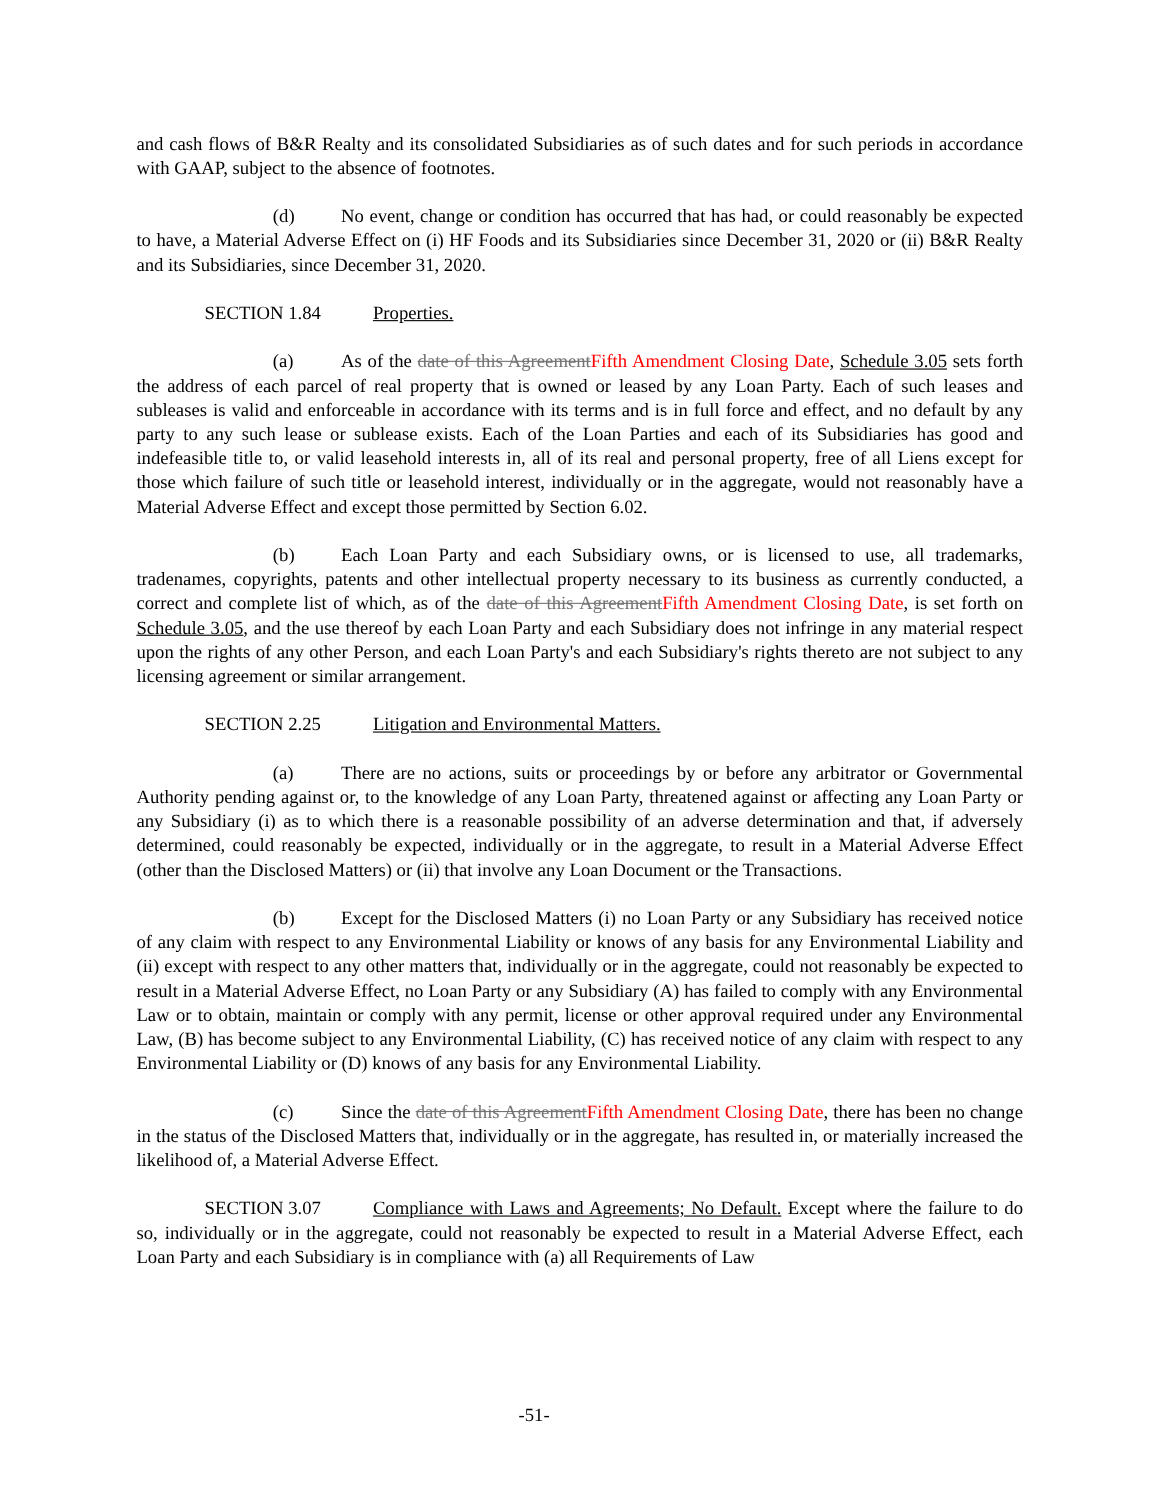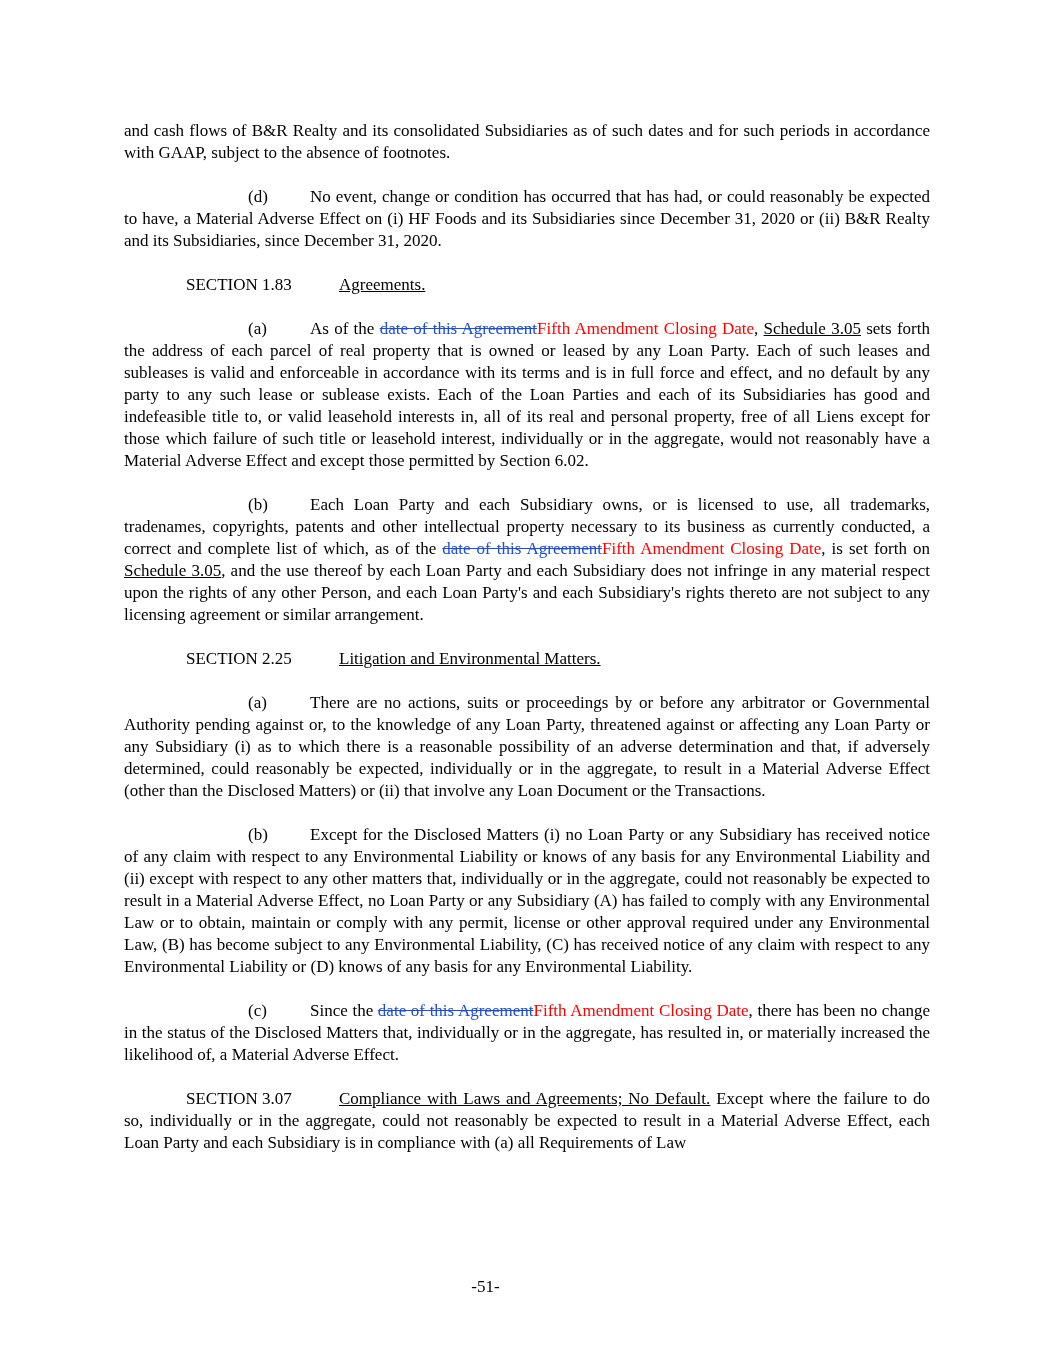--- a/index.html
+++ b/index.html
@@ -35,38 +35,38 @@
   .para.labeled { text-indent: 124px; }
   .para.heading { text-indent: 62px; }
   .label {
     display: inline-block;
     text-indent: 0;
   }
   .para.labeled > .label { width: 62px; }
   .para.heading > .label { width: 153px; }
   .run    { }
   .run.u  { text-decoration: underline; }
-  .run.rs { color: #1d4ed8; text-decoration: line-through; }
+  .run.rs { color: #737373; text-decoration: line-through; }
   .run.ru { color: #ff0000; }
   .footer {
     position: absolute;
     left: 0;
     right: 0;
     top: 1276px;
     text-align: center;
   }
 </style>
 </head>
 <body>
 
 <div class="page">
   <div class="content">
       <p class="para plain"><span class="run">and cash flows of B&amp;R Realty and its consolidated Subsidiaries as of such dates and for such periods in accordance with GAAP, subject to the absence of footnotes.</span></p>
       <p class="para labeled"><span class="label">(d)</span><span class="run">No event, change or condition has occurred that has had, or could reasonably be expected to have, a Material Adverse Effect on (i) HF Foods and its Subsidiaries since December 31, 2020 or (ii) B&amp;R Realty and its Subsidiaries, since December 31, 2020.</span></p>
-      <p class="para heading"><span class="label">SECTION 1.83</span><span class="run u">Agreements.</span></p>
+      <p class="para heading"><span class="label">SECTION 1.84</span><span class="run u">Properties.</span></p>
       <p class="para labeled"><span class="label">(a)</span><span class="run">As of the </span><span class="run rs">date of this Agreement</span><span class="run ru">Fifth Amendment Closing Date</span><span class="run">, </span><span class="run u">Schedule 3.05</span><span class="run"> sets forth the address of each parcel of real property that is owned or leased by any Loan Party.  Each of such leases and subleases is valid and enforceable in accordance with its terms and is in full force and effect, and no default by any party to any such lease or sublease exists.  Each of the Loan Parties and each of its Subsidiaries has good and indefeasible title to, or valid leasehold interests in, all of its real and personal property, free of all Liens except for those which failure of such title or leasehold interest, individually or in the aggregate, would not reasonably have a Material Adverse Effect and except those permitted by Section 6.02.</span></p>
       <p class="para labeled"><span class="label">(b)</span><span class="run">Each Loan Party and each Subsidiary owns, or is licensed to use, all trademarks, tradenames, copyrights, patents and other intellectual property necessary to its business as currently conducted, a correct and complete list of which, as of the </span><span class="run rs">date of this Agreement</span><span class="run ru">Fifth Amendment Closing Date</span><span class="run">, is set forth on </span><span class="run u">Schedule 3.05</span><span class="run">, and the use thereof by each Loan Party and each Subsidiary does not infringe in any material respect upon the rights of any other Person, and each Loan Party's and each Subsidiary's rights thereto are not subject to any licensing agreement or similar arrangement.</span></p>
       <p class="para heading"><span class="label">SECTION 2.25</span><span class="run u">Litigation and Environmental Matters. </span></p>
       <p class="para labeled"><span class="label">(a)</span><span class="run">There are no actions, suits or proceedings by or before any arbitrator or Governmental Authority pending against or, to the knowledge of any Loan Party, threatened against or affecting any Loan Party or any Subsidiary (i) as to which there is a reasonable possibility of an adverse determination and that, if adversely determined, could reasonably be expected, individually or in the aggregate, to result in a Material Adverse Effect (other than the Disclosed Matters) or (ii) that involve any Loan Document or the Transactions.</span></p>
       <p class="para labeled"><span class="label">(b)</span><span class="run">Except for the Disclosed Matters (i) no Loan Party or any Subsidiary has received notice of any claim with respect to any Environmental Liability or knows of any basis for any Environmental Liability and (ii) except with respect to any other matters that, individually or in the aggregate, could not reasonably be expected to result in a Material Adverse Effect, no Loan Party or any Subsidiary (A) has failed to comply with any Environmental Law or to obtain, maintain or comply with any permit, license or other approval required under any Environmental Law, (B) has become subject to any Environmental Liability, (C) has received notice of any claim with respect to any Environmental Liability or (D) knows of any basis for any Environmental Liability.</span></p>
       <p class="para labeled"><span class="label">(c)</span><span class="run">Since the </span><span class="run rs">date of this Agreement</span><span class="run ru">Fifth Amendment Closing Date</span><span class="run">, there has been no change in the status of the Disclosed Matters that, individually or in the aggregate, has resulted in, or materially increased the likelihood of, a Material Adverse Effect.</span></p>
       <p class="para heading"><span class="label">SECTION 3.07</span><span class="run u">Compliance with Laws and Agreements; No Default.</span><span class="run">  Except where the failure to do so, individually or in the aggregate, could not reasonably be expected to result in a Material Adverse Effect, each Loan Party and each Subsidiary is in compliance with (a) all Requirements of Law</span></p>
     </div>
   <div class="footer">-51-</div>
 </div>

